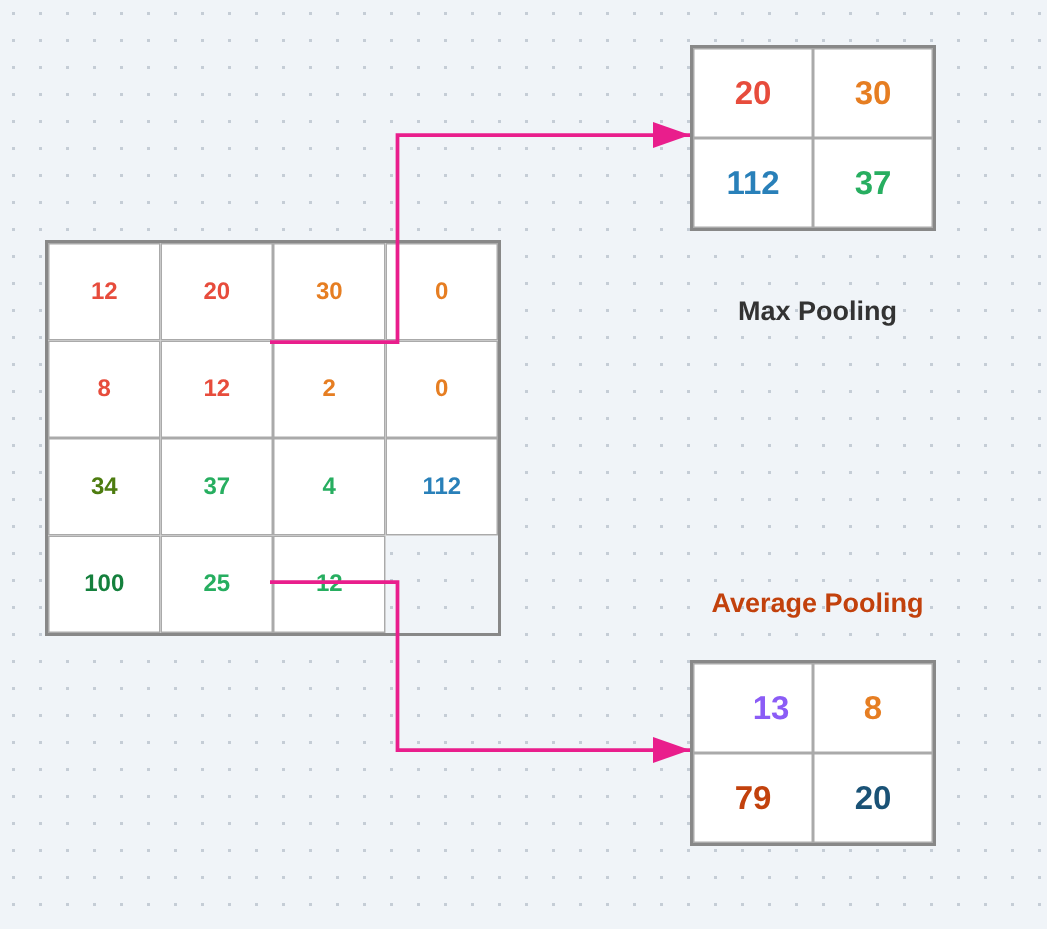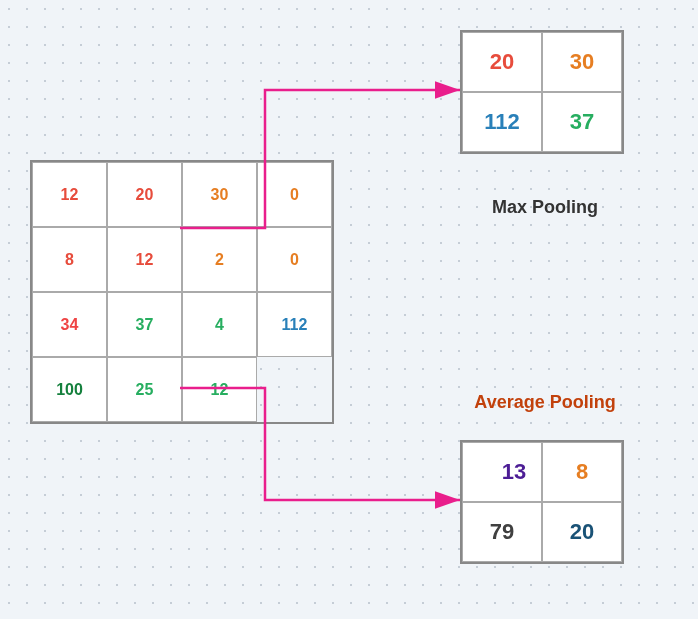--- a/index.html
+++ b/index.html
@@ -100,40 +100,40 @@
 
 <div class="main-grid" id="main-grid">
     <div class="cell" style="color: rgb(231, 76, 60);">12</div>
     <div class="cell" style="color: rgb(231, 76, 60);">20</div>
     <div class="cell" style="color: rgb(230, 126, 34);">30</div>
     <div class="cell" style="color: rgb(230, 126, 34);">0</div>
     <div class="cell" style="color: rgb(231, 76, 60);">8</div>
     <div class="cell" style="color: rgb(231, 76, 60);">12</div>
     <div class="cell" style="color: rgb(230, 126, 34);">2</div>
     <div class="cell" style="color: rgb(230, 126, 34);">0</div>
-    <div class="cell" style="color: #ef4444;">34</div>
+    <div class="cell" style="color: #4d7c0f;">34</div>
     <div class="cell" style="color: rgb(39, 174, 96);">37</div>
     <div class="cell" style="color: rgb(39, 174, 96);">4</div>
     <div class="cell" style="color: rgb(41, 128, 185);">112</div>
     <div class="cell" style="color: #15803d;">100</div>
     <div class="cell" style="color: rgb(39, 174, 96);">25</div>
     <div class="cell" style="color: rgb(39, 174, 96);">12</div>
   </div>
 
 <div class="result-grid max-grid" id="max-grid">
     <div class="cell" style="color: rgb(231, 76, 60);">20</div>
     <div class="cell" style="color: rgb(230, 126, 34);">30</div>
     <div class="cell" style="color: rgb(41, 128, 185);">112</div>
     <div class="cell" style="color: rgb(39, 174, 96);">37</div>
   </div>
 
 <div class="result-grid avg-grid" id="avg-grid">
-    <div class="cell" style="color: #4c1d95; padding-left: 24px;">13</div>
+    <div class="cell" style="color: #8b5cf6; padding-left: 24px;">13</div>
     <div class="cell" style="color: rgb(230, 126, 34);">8</div>
-    <div class="cell" style="color: #404040;">79</div>
+    <div class="cell" style="color: #c2410c;">79</div>
     <div class="cell" style="color: rgb(26, 82, 118);">20</div>
   </div>
 
 <div class="label max-label">Max Pooling</div>
 <div class="label avg-label">Average Pooling</div>
 
 <svg class="arrows-svg">
 
   <path d="M 180 228 L 265 228 L 265 90 L 460 90" fill="none" stroke="#e91e8c" stroke-width="2.5" marker-end="url(#arrowhead-pink)"></path>
 

